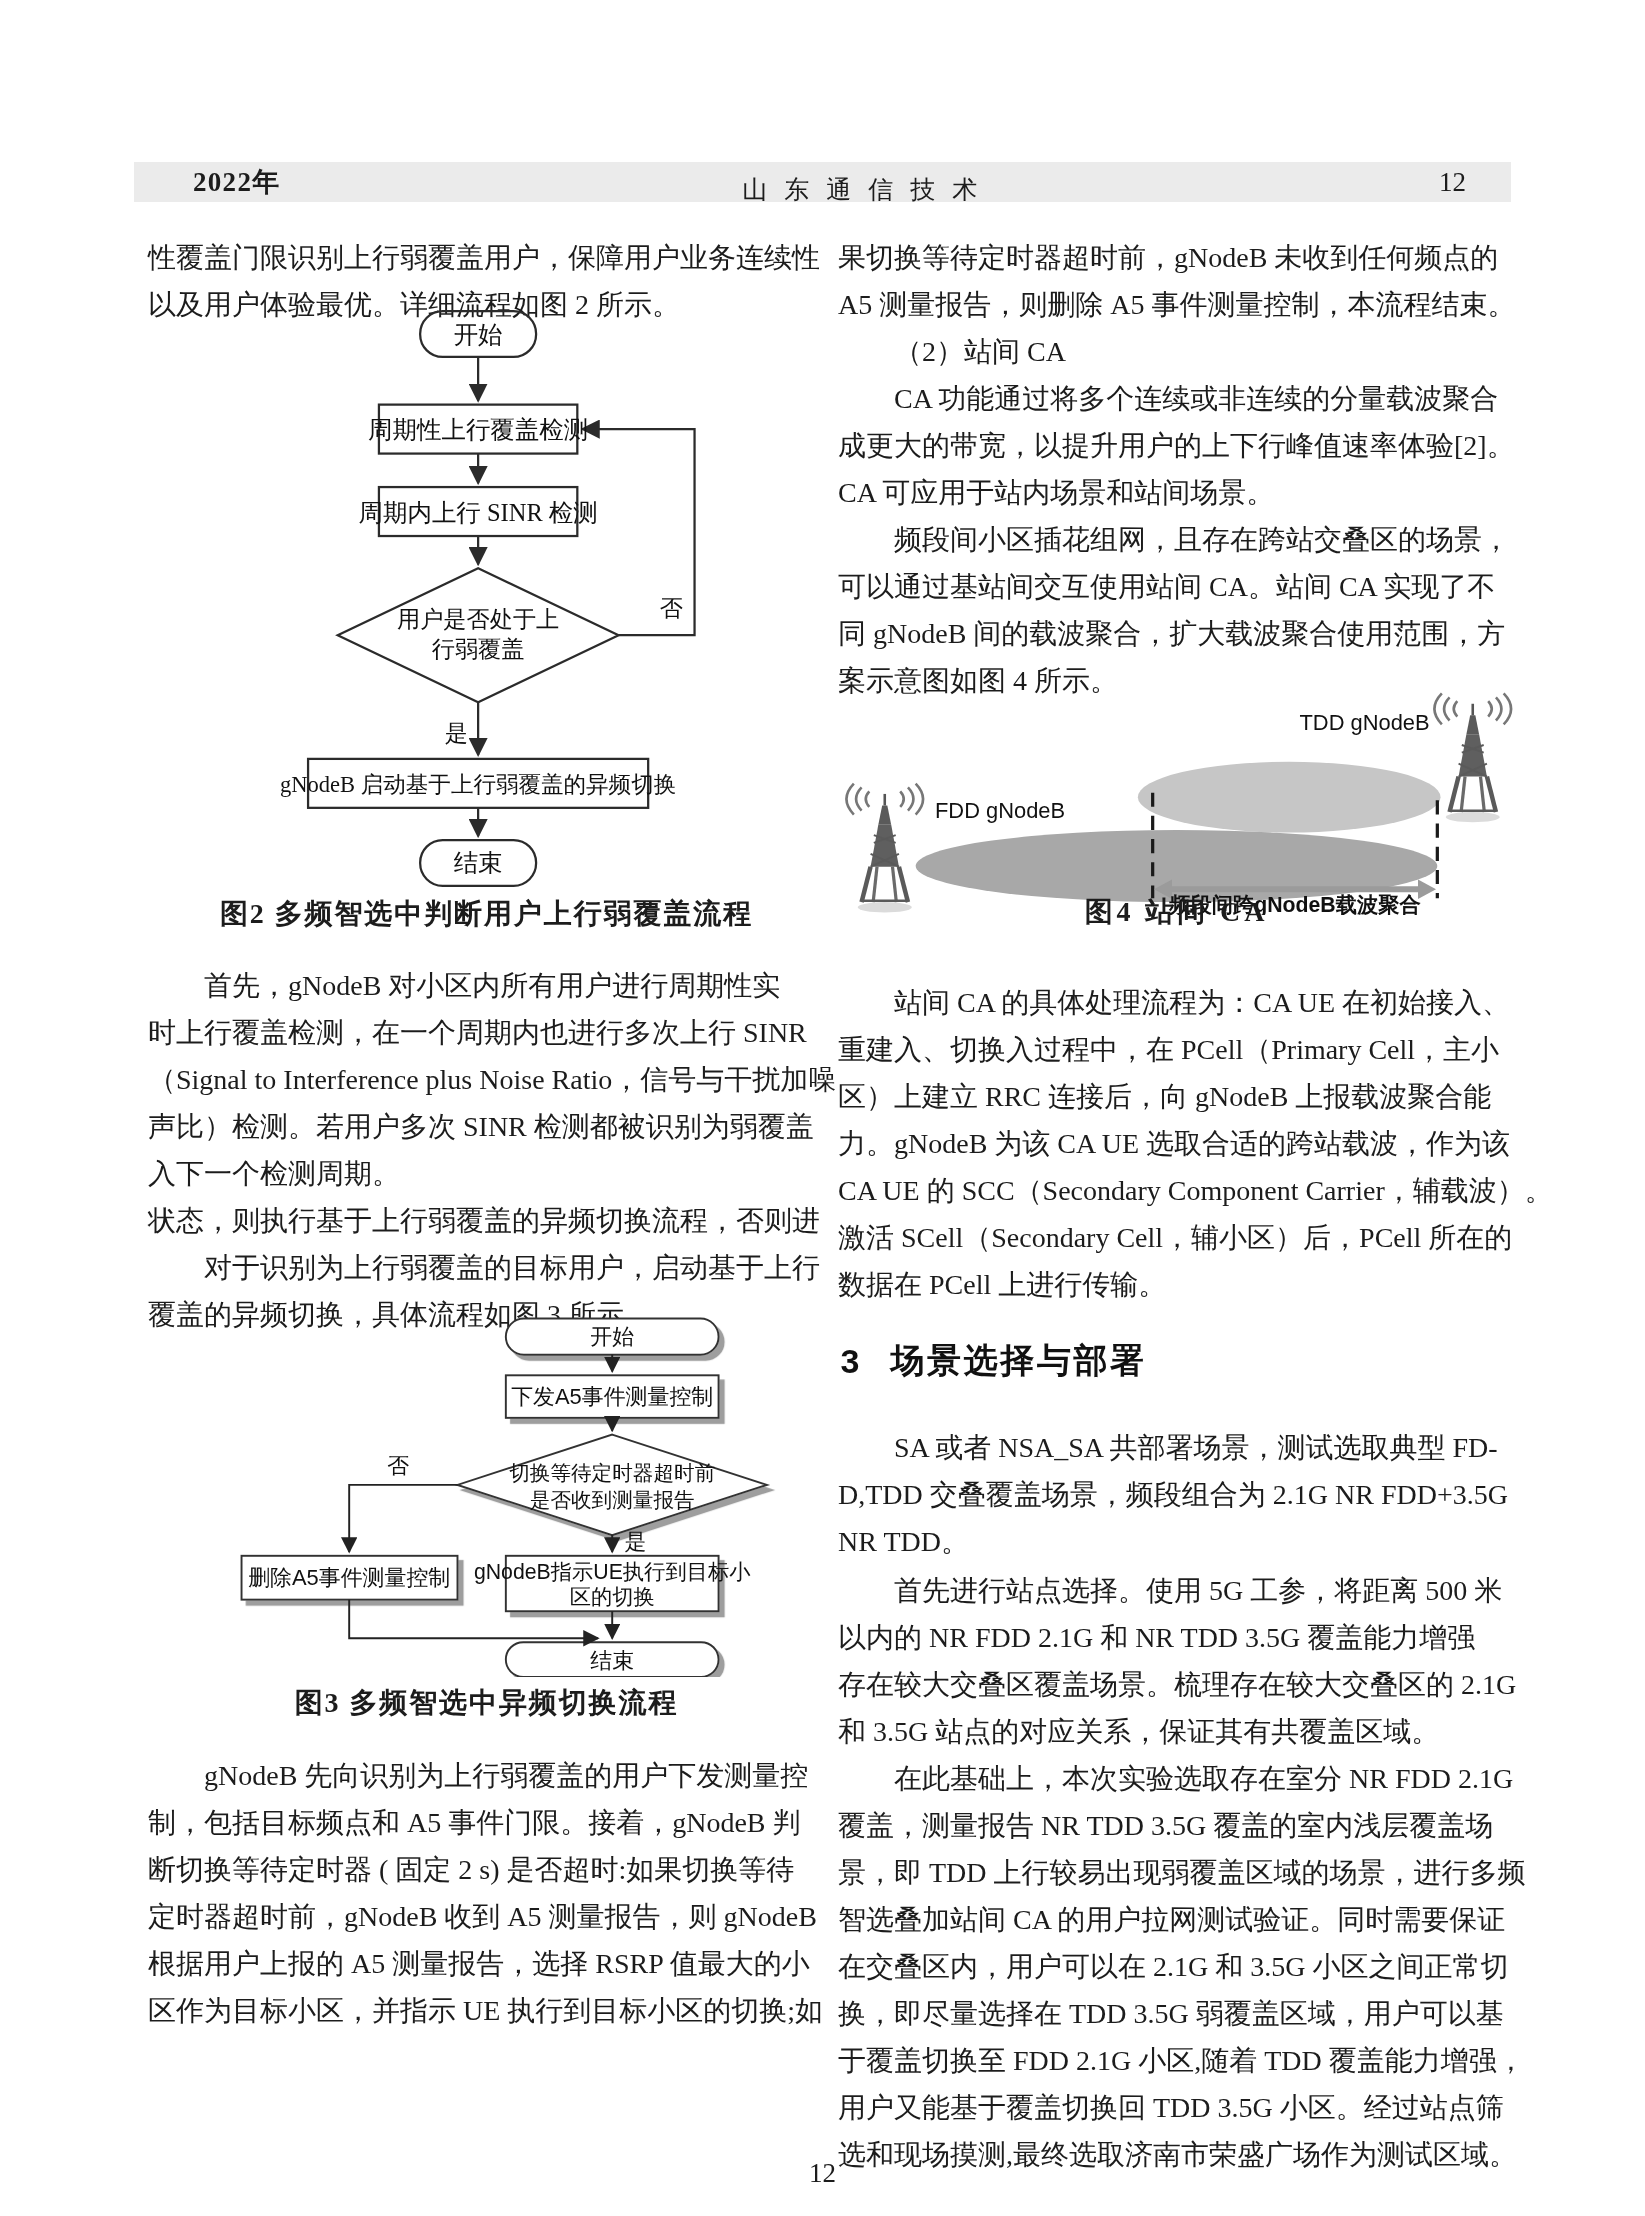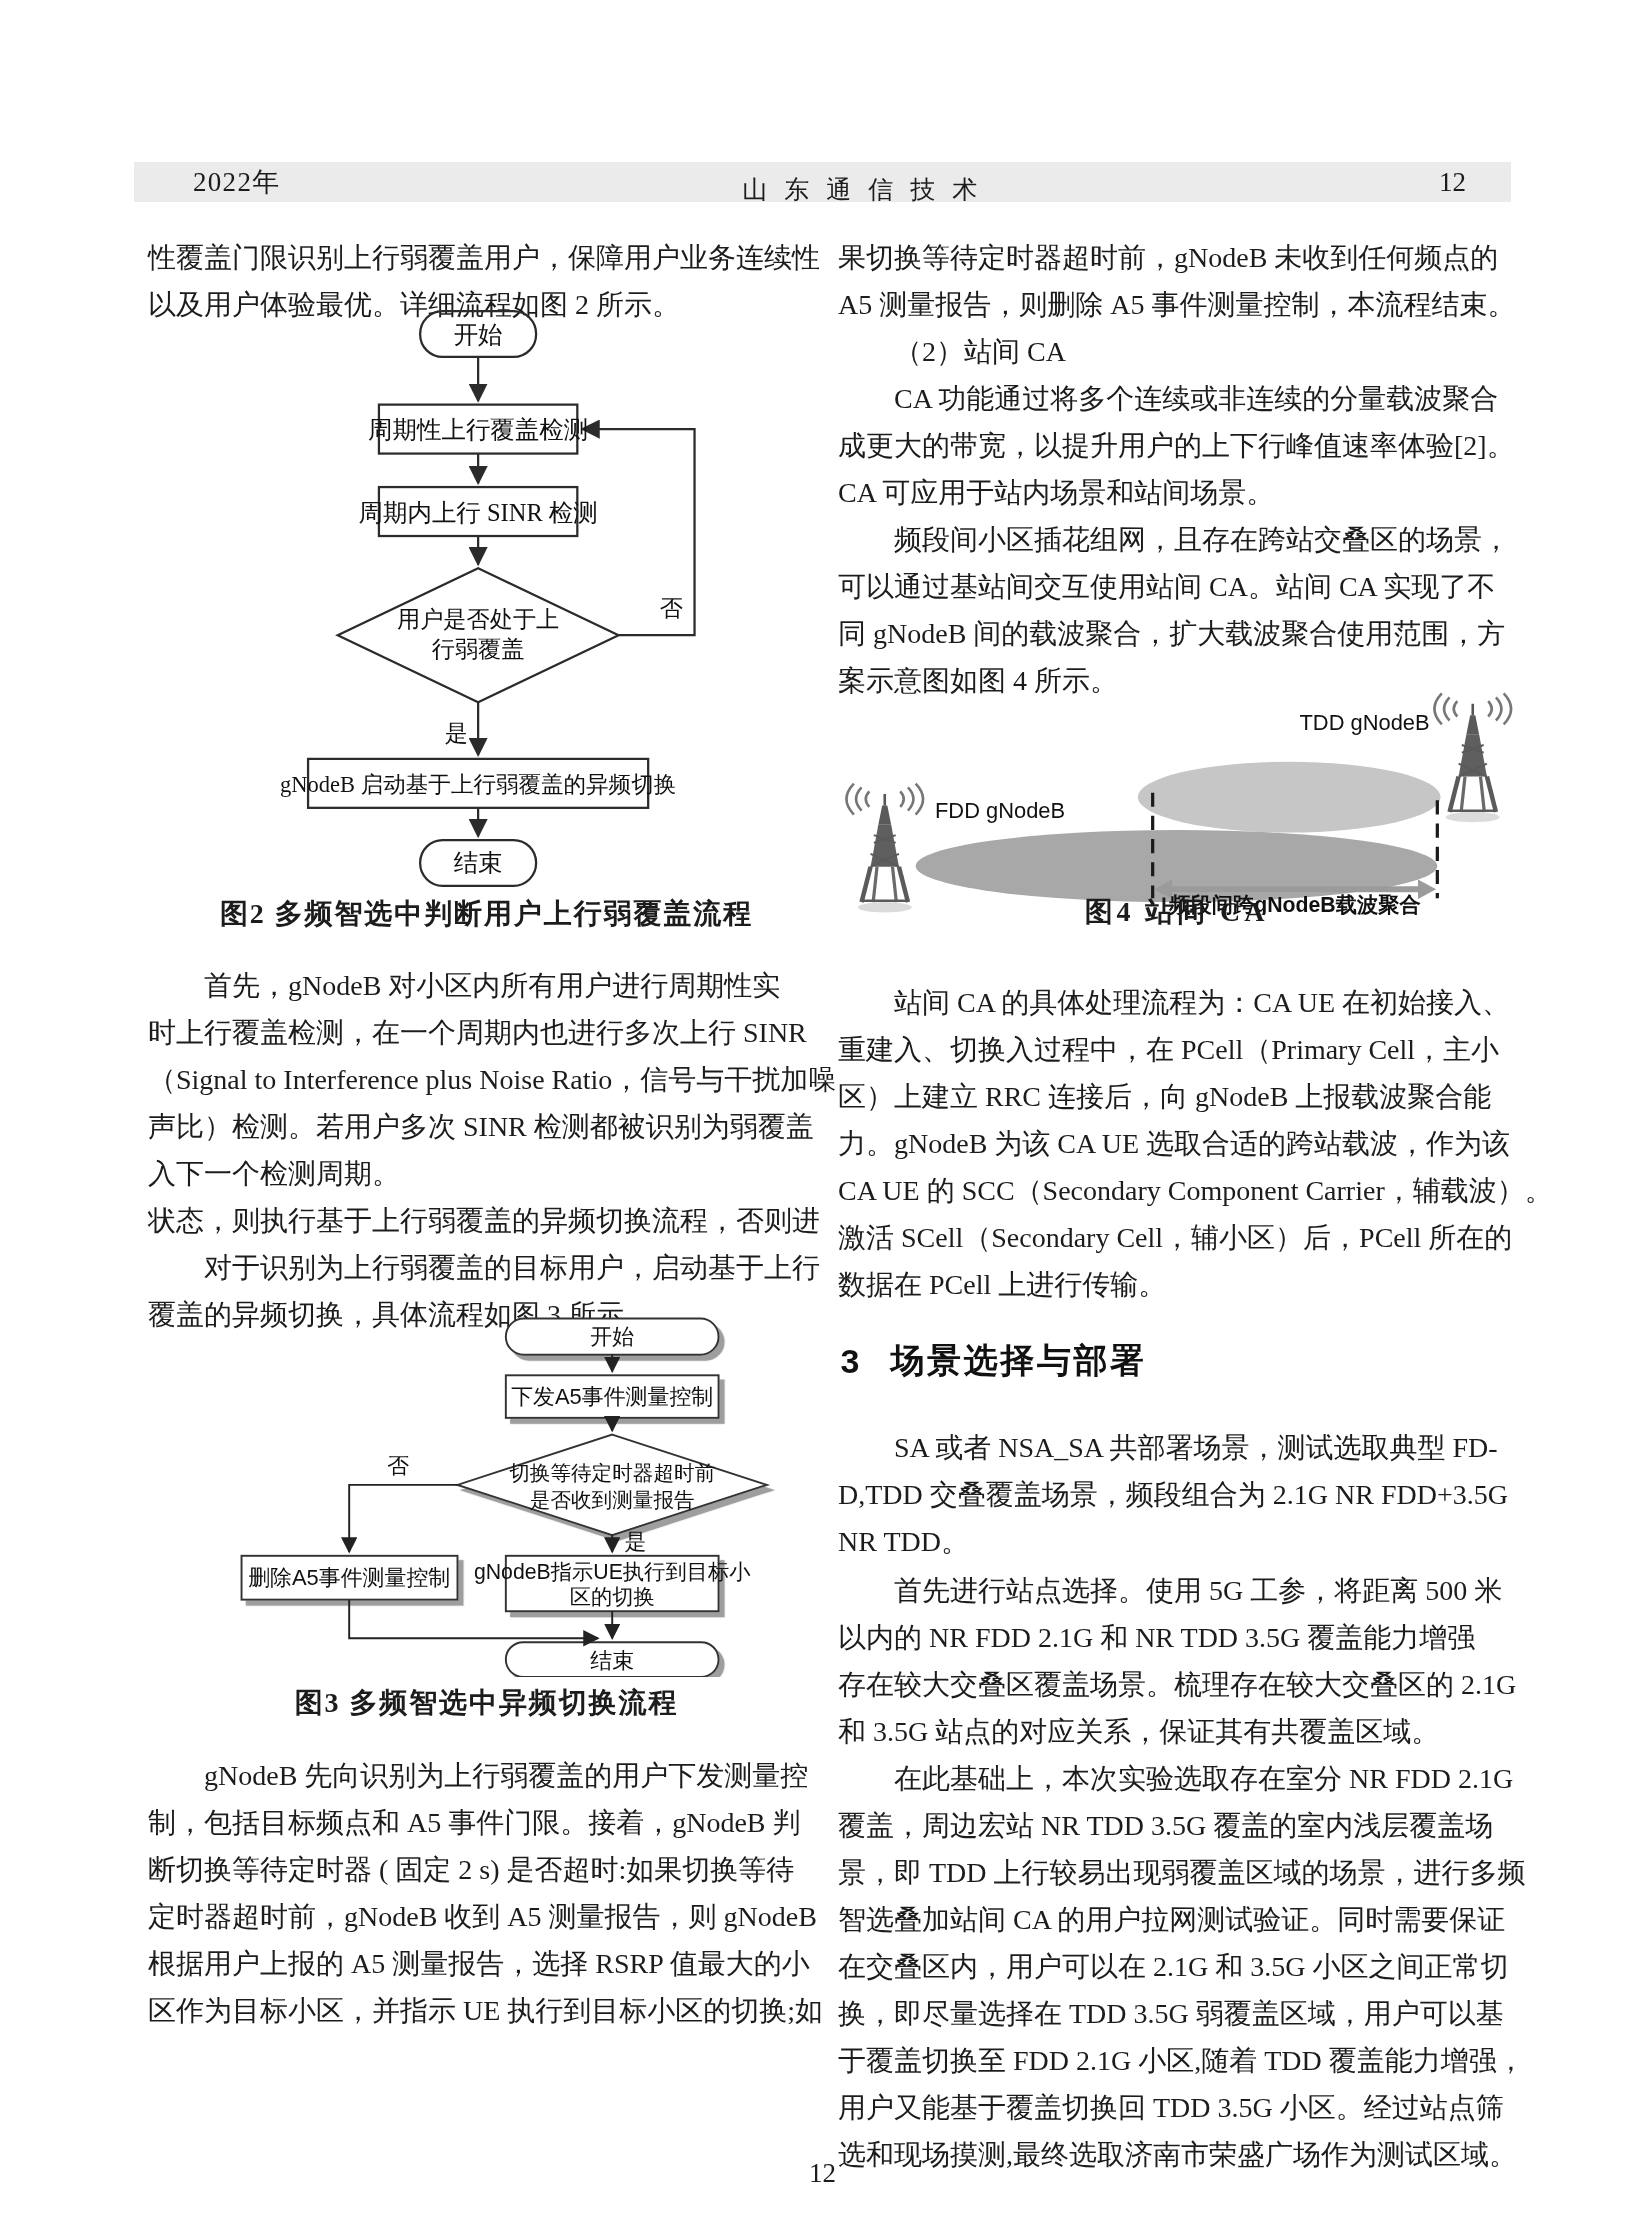--- a/index.html
+++ b/index.html
@@ -1,20 +1,20 @@
 <!DOCTYPE html>
 <html style="font-size:10.3px"><head>
 <meta charset="utf-8">
 <style>
   html,body{margin:0;padding:0;background:#f4f4f2;}
   .page{position:relative;width:1645px;height:2216px;background:#ffffff;
         font-family:"Liberation Serif", serif;color:#1c1c1c;overflow:hidden;}
   .header-bar{position:absolute;left:134px;top:162px;width:1377px;height:40px;
         background:#ebebeb;display:flex;align-items:center;font-size:27px;}
-  .header-year{margin-left:59px;letter-spacing:1.3px;}
+  .header-year{margin-left:59px;letter-spacing:1.3px;font-weight:bold;}
   .header-journal{flex:1;text-align:center;font-size:25px;letter-spacing:17px;text-indent:17px;margin-top:15px;}
   .header-pageno{margin-right:45px;}
   .col{position:absolute;width:677px;}
   .para{position:absolute;width:677px;margin-top:26px;}
   .line{height:47px;line-height:47px;font-size:28px;white-space:nowrap;}
   .fig-caption{position:absolute;width:677px;text-align:center;font-weight:bold;
         font-size:28px;letter-spacing:1.9px;line-height:34px;}
   .svgblock{position:absolute;}
   .section-heading{position:absolute;display:flex;align-items:center;
         font-family:"Liberation Sans", sans-serif;font-weight:bold;font-size:34px;color:#111;}
@@ -226,21 +226,21 @@
         <div class="line">NR TDD。</div>
       </div>
     <div class="para" style="top:1541px;">
         <div class="line">　　首先进行站点选择。使用 5G 工参，将距离 500 米</div>
         <div class="line">以内的 NR FDD 2.1G 和 NR TDD 3.5G 覆盖能力增强</div>
         <div class="line">存在较大交叠区覆盖场景。梳理存在较大交叠区的 2.1G</div>
         <div class="line">和 3.5G 站点的对应关系，保证其有共覆盖区域。</div>
       </div>
     <div class="para" style="top:1729px;">
         <div class="line">　　在此基础上，本次实验选取存在室分 NR FDD 2.1G</div>
-        <div class="line">覆盖，周边宏站 NR TDD 3.5G 覆盖的室内浅层覆盖场</div>
+        <div class="line">覆盖，测量报告 NR TDD 3.5G 覆盖的室内浅层覆盖场</div>
         <div class="line">景，即 TDD 上行较易出现弱覆盖区域的场景，进行多频</div>
         <div class="line">智选叠加站间 CA 的用户拉网测试验证。同时需要保证</div>
         <div class="line">在交叠区内，用户可以在 2.1G 和 3.5G 小区之间正常切</div>
         <div class="line">换，即尽量选择在 TDD 3.5G 弱覆盖区域，用户可以基</div>
         <div class="line">于覆盖切换至 FDD 2.1G 小区,随着 TDD 覆盖能力增强，</div>
         <div class="line">用户又能基于覆盖切换回 TDD 3.5G 小区。经过站点筛</div>
         <div class="line">选和现场摸测,最终选取济南市荣盛广场作为测试区域。</div>
       </div>
   </div>
 

